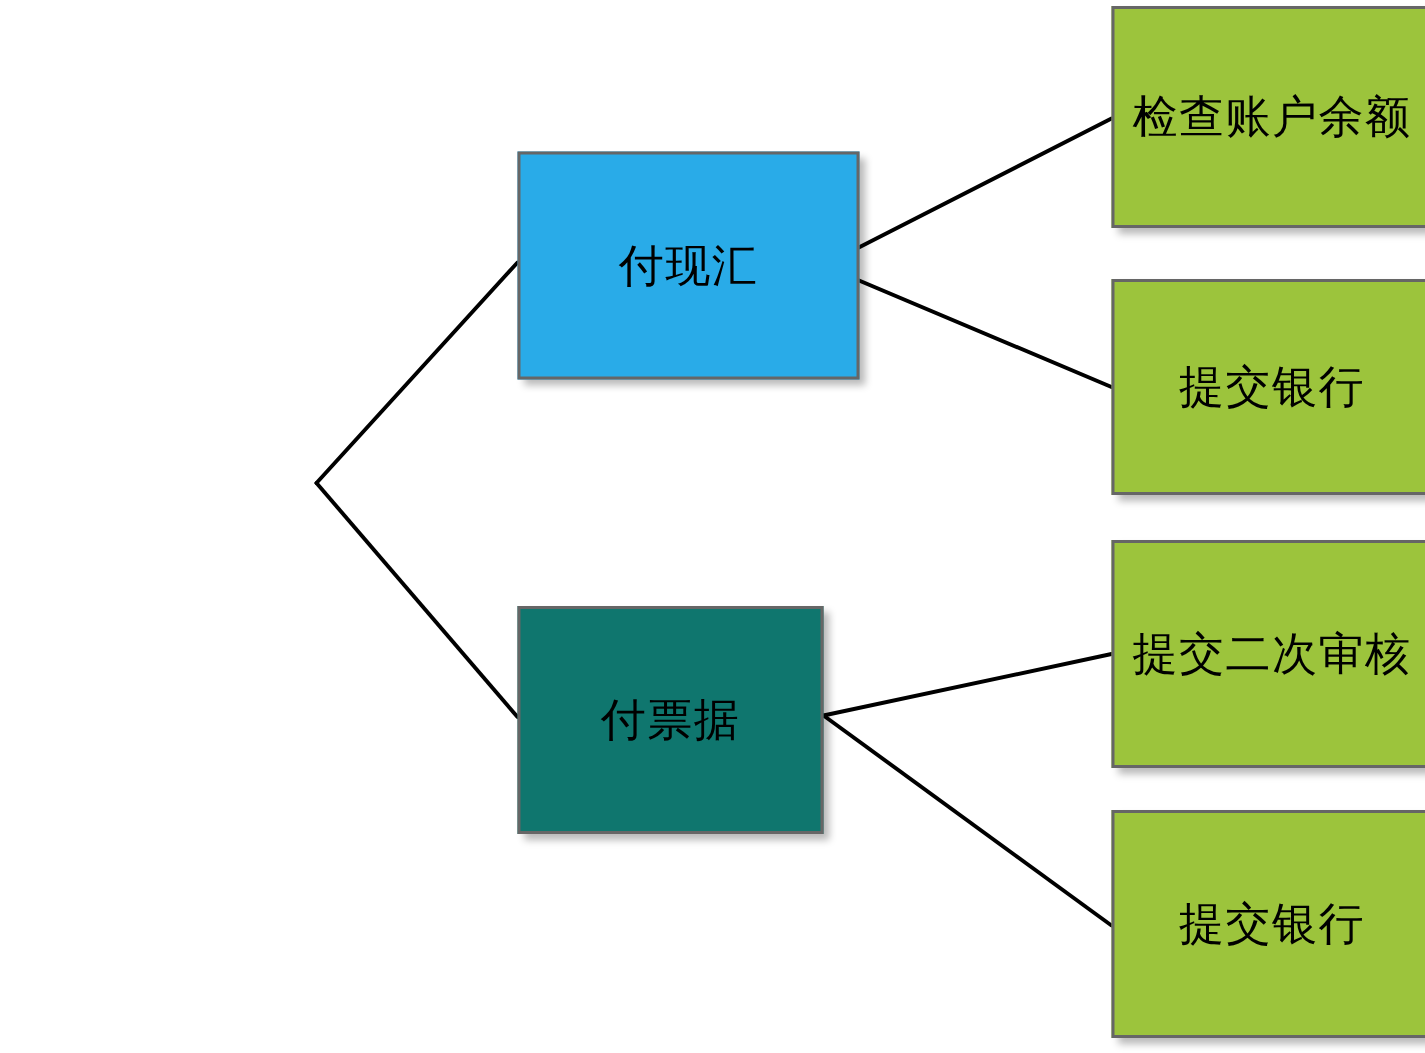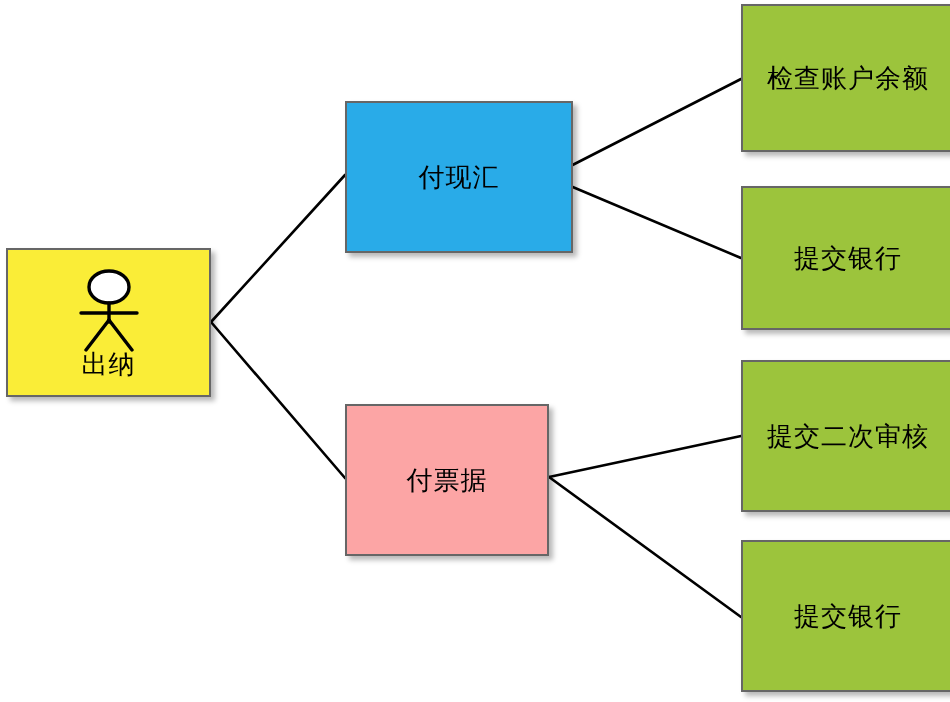--- a/index.html
+++ b/index.html
@@ -28,21 +28,21 @@
   .node {
     position: absolute;
     box-sizing: border-box;
     border: 2px solid #666666;
     box-shadow: 4px 4px 5px rgba(0, 0, 0, 0.28);
     display: flex;
     align-items: center;
     justify-content: center;
   }
   .node-label {
-    font-size: 26px;
+    font-size: 30px;
     line-height: 1.1;
     color: #000000;
     text-align: center;
     white-space: nowrap;
     letter-spacing: 1px;
   }
   .actor-node {
     flex-direction: column;
     justify-content: center;
   }
@@ -62,36 +62,26 @@
     <g stroke="#000000" stroke-width="2.6" fill="none" stroke-linecap="round">
       <line x1="211" y1="322" x2="345" y2="175"></line>
       <line x1="211" y1="322" x2="345" y2="478"></line>
       <line x1="549" y1="177" x2="741" y2="79"></line>
       <line x1="549" y1="177" x2="741" y2="258"></line>
       <line x1="549" y1="477" x2="741" y2="436"></line>
       <line x1="549" y1="477" x2="741" y2="617"></line>
     </g>
   </svg>
 
-  <div class="node actor-node" style="left:6px; top:248px; width:205px; height:149px; background:#faed37;">
-    <svg class="actor-glyph" width="86" height="86" viewBox="0 0 86 86" xmlns="http://www.w3.org/2000/svg">
-      <ellipse cx="43" cy="21" rx="20" ry="16" fill="#ffffff" stroke="#000000" stroke-width="3.4"></ellipse>
-      <line x1="43" y1="37" x2="43" y2="56" stroke="#000000" stroke-width="3.4" stroke-linecap="round"></line>
-      <line x1="15" y1="47" x2="71" y2="47" stroke="#000000" stroke-width="3.4" stroke-linecap="round"></line>
-      <line x1="43" y1="54" x2="20" y2="84" stroke="#000000" stroke-width="3.4" stroke-linecap="round"></line>
-      <line x1="43" y1="54" x2="66" y2="84" stroke="#000000" stroke-width="3.4" stroke-linecap="round"></line>
-    </svg>
-    <span class="node-label">出纳</span>
-  </div>
 
   <div class="node" style="left:345px; top:101px; width:228px; height:152px; background:#29abe8;">
     <span class="node-label">付现汇</span>
   </div>
 
-  <div class="node" style="left:345px; top:404px; width:204px; height:152px; background:#fca5a5;">
+  <div class="node" style="left:345px; top:404px; width:204px; height:152px; background:#0f766e;">
     <span class="node-label">付票据</span>
   </div>
 
   <div class="node" style="left:741px; top:4px; width:214px; height:148px; background:#9cc43c;">
     <span class="node-label">检查账户余额</span>
   </div>
 
   <div class="node" style="left:741px; top:186px; width:214px; height:144px; background:#9cc43c;">
     <span class="node-label">提交银行</span>
   </div>

